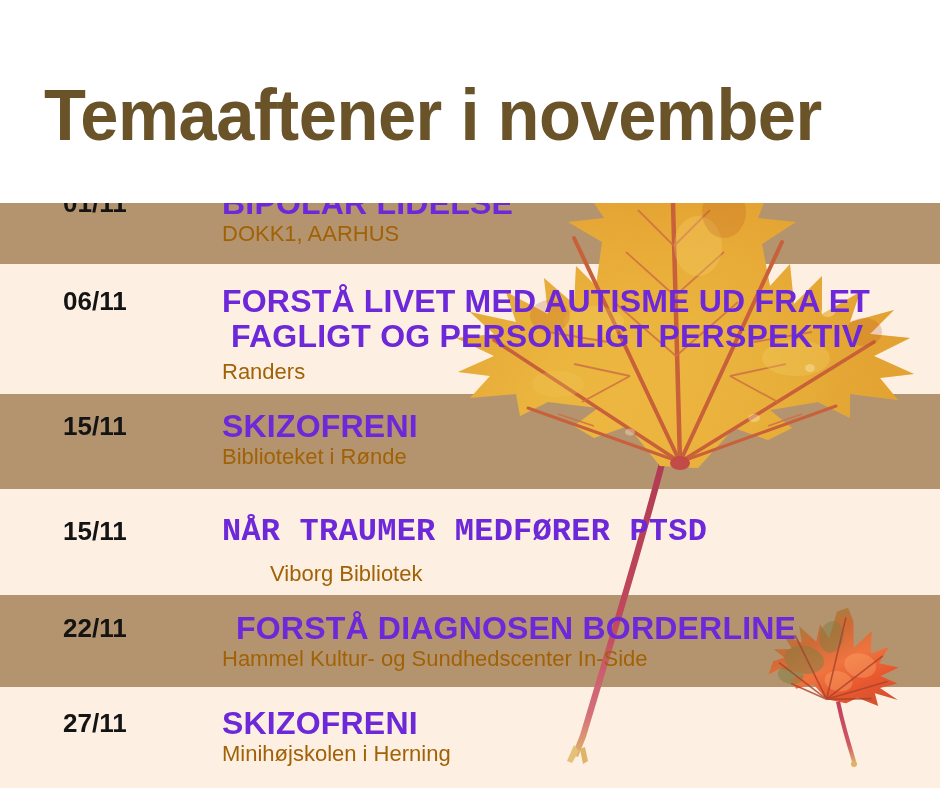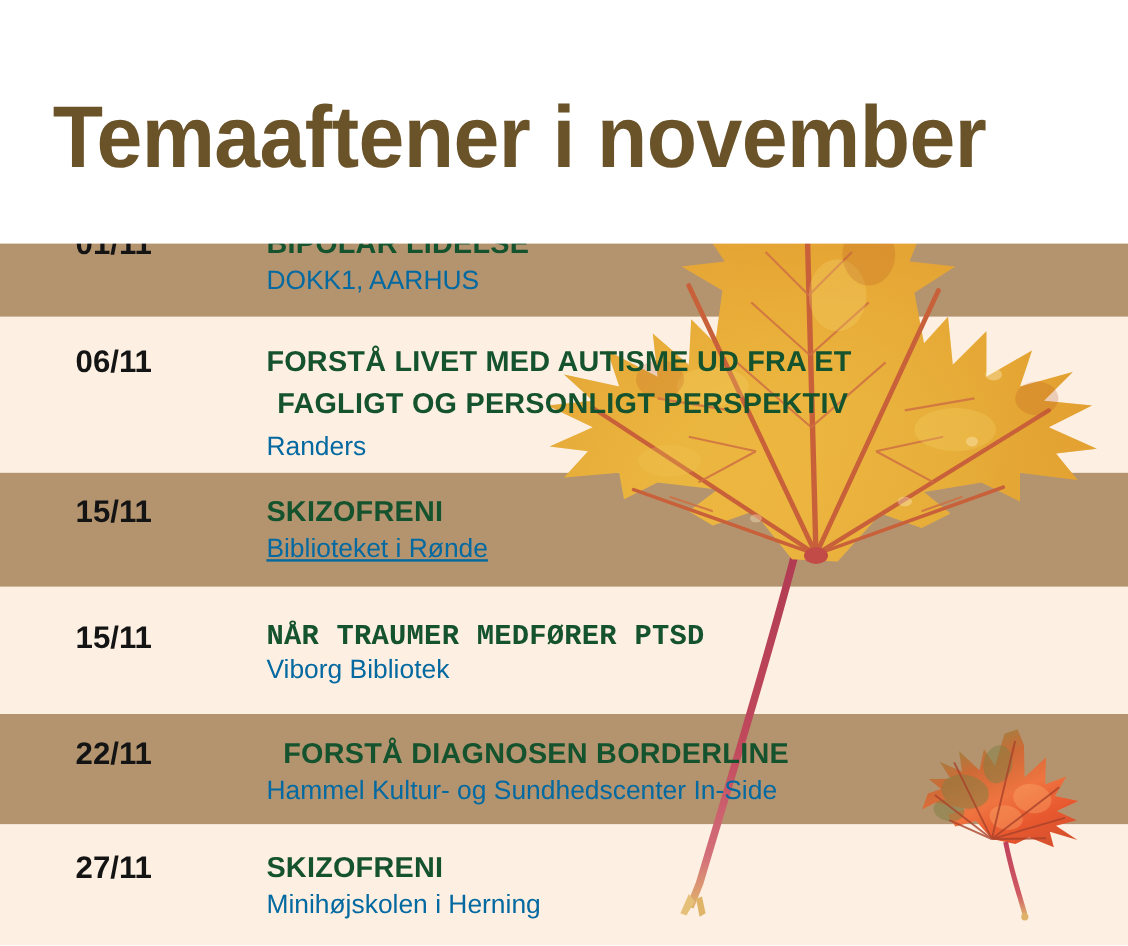--- a/index.html
+++ b/index.html
@@ -95,33 +95,33 @@
     left: 63px;
     font-size: 26px;
     font-weight: bold;
     color: #141414;
     letter-spacing: 0px;
     white-space: nowrap;
   }
   .row-title {
     position: absolute;
     left: 222px;
-    font-size: 24px;
+    font-size: 32px;
     font-weight: bold;
-    color: #14532d;
+    color: #6d28d9;
     letter-spacing: 0.2px;
     line-height: 35px;
     white-space: nowrap;
   }
   .row-venue {
     position: absolute;
     left: 222px;
     font-size: 22px;
     font-weight: normal;
-    color: #0369a1;
+    color: #a16207;
     letter-spacing: 0px;
     white-space: nowrap;
   }
   .row-title.indent2 { left: 231px; }
 </style>
 </head>
 <body>
 
 <div id="poster">
 
@@ -305,27 +305,27 @@
   <div class="row" style="top:264px;height:130px;text-decoration:underline;">
     <div class="row-date" style="top:22px;">06/11</div>
     <div class="row-title indent2" style="top:55px;">FAGLIGT OG PERSONLIGT PERSPEKTIV</div>
     <div class="row-title" style="top:20px;">FORSTÅ LIVET MED AUTISME UD FRA ET</div>
     <div class="row-venue" style="top:95px;">Randers</div>
   </div>
 
   <div class="row" style="top:394px;height:95px;">
     <div class="row-date" style="top:17px;">15/11</div>
     <div class="row-title" style="top:15px;">SKIZOFRENI</div>
-    <div class="row-venue" style="top:50px;text-decoration:underline;">Biblioteket i Rønde</div>
+    <div class="row-venue" style="top:50px;">Biblioteket i Rønde</div>
   </div>
 
   <div class="row" style="top:489px;height:106px;">
     <div class="row-date" style="top:27px;">15/11</div>
     <div class="row-title" style="top:25px;font-family:Liberation Mono, monospace;">NÅR TRAUMER MEDFØRER PTSD</div>
-    <div class="row-venue" style="top:56px;">Viborg Bibliotek</div>
+    <div class="row-venue" style="top:72px;margin-left:48px;">Viborg Bibliotek</div>
   </div>
 
   <div class="row" style="top:595px;height:116px;">
     <div class="row-date" style="top:18px;">22/11</div>
     <div class="row-title" style="top:16px;margin-left:14px;">FORSTÅ DIAGNOSEN BORDERLINE</div>
     <div class="row-venue" style="top:51px;">Hammel Kultur- og Sundhedscenter In-Side</div>
   </div>
 
   <div class="row" style="top:687px;height:113px;">
     <div class="row-date" style="top:21px;">27/11</div>

